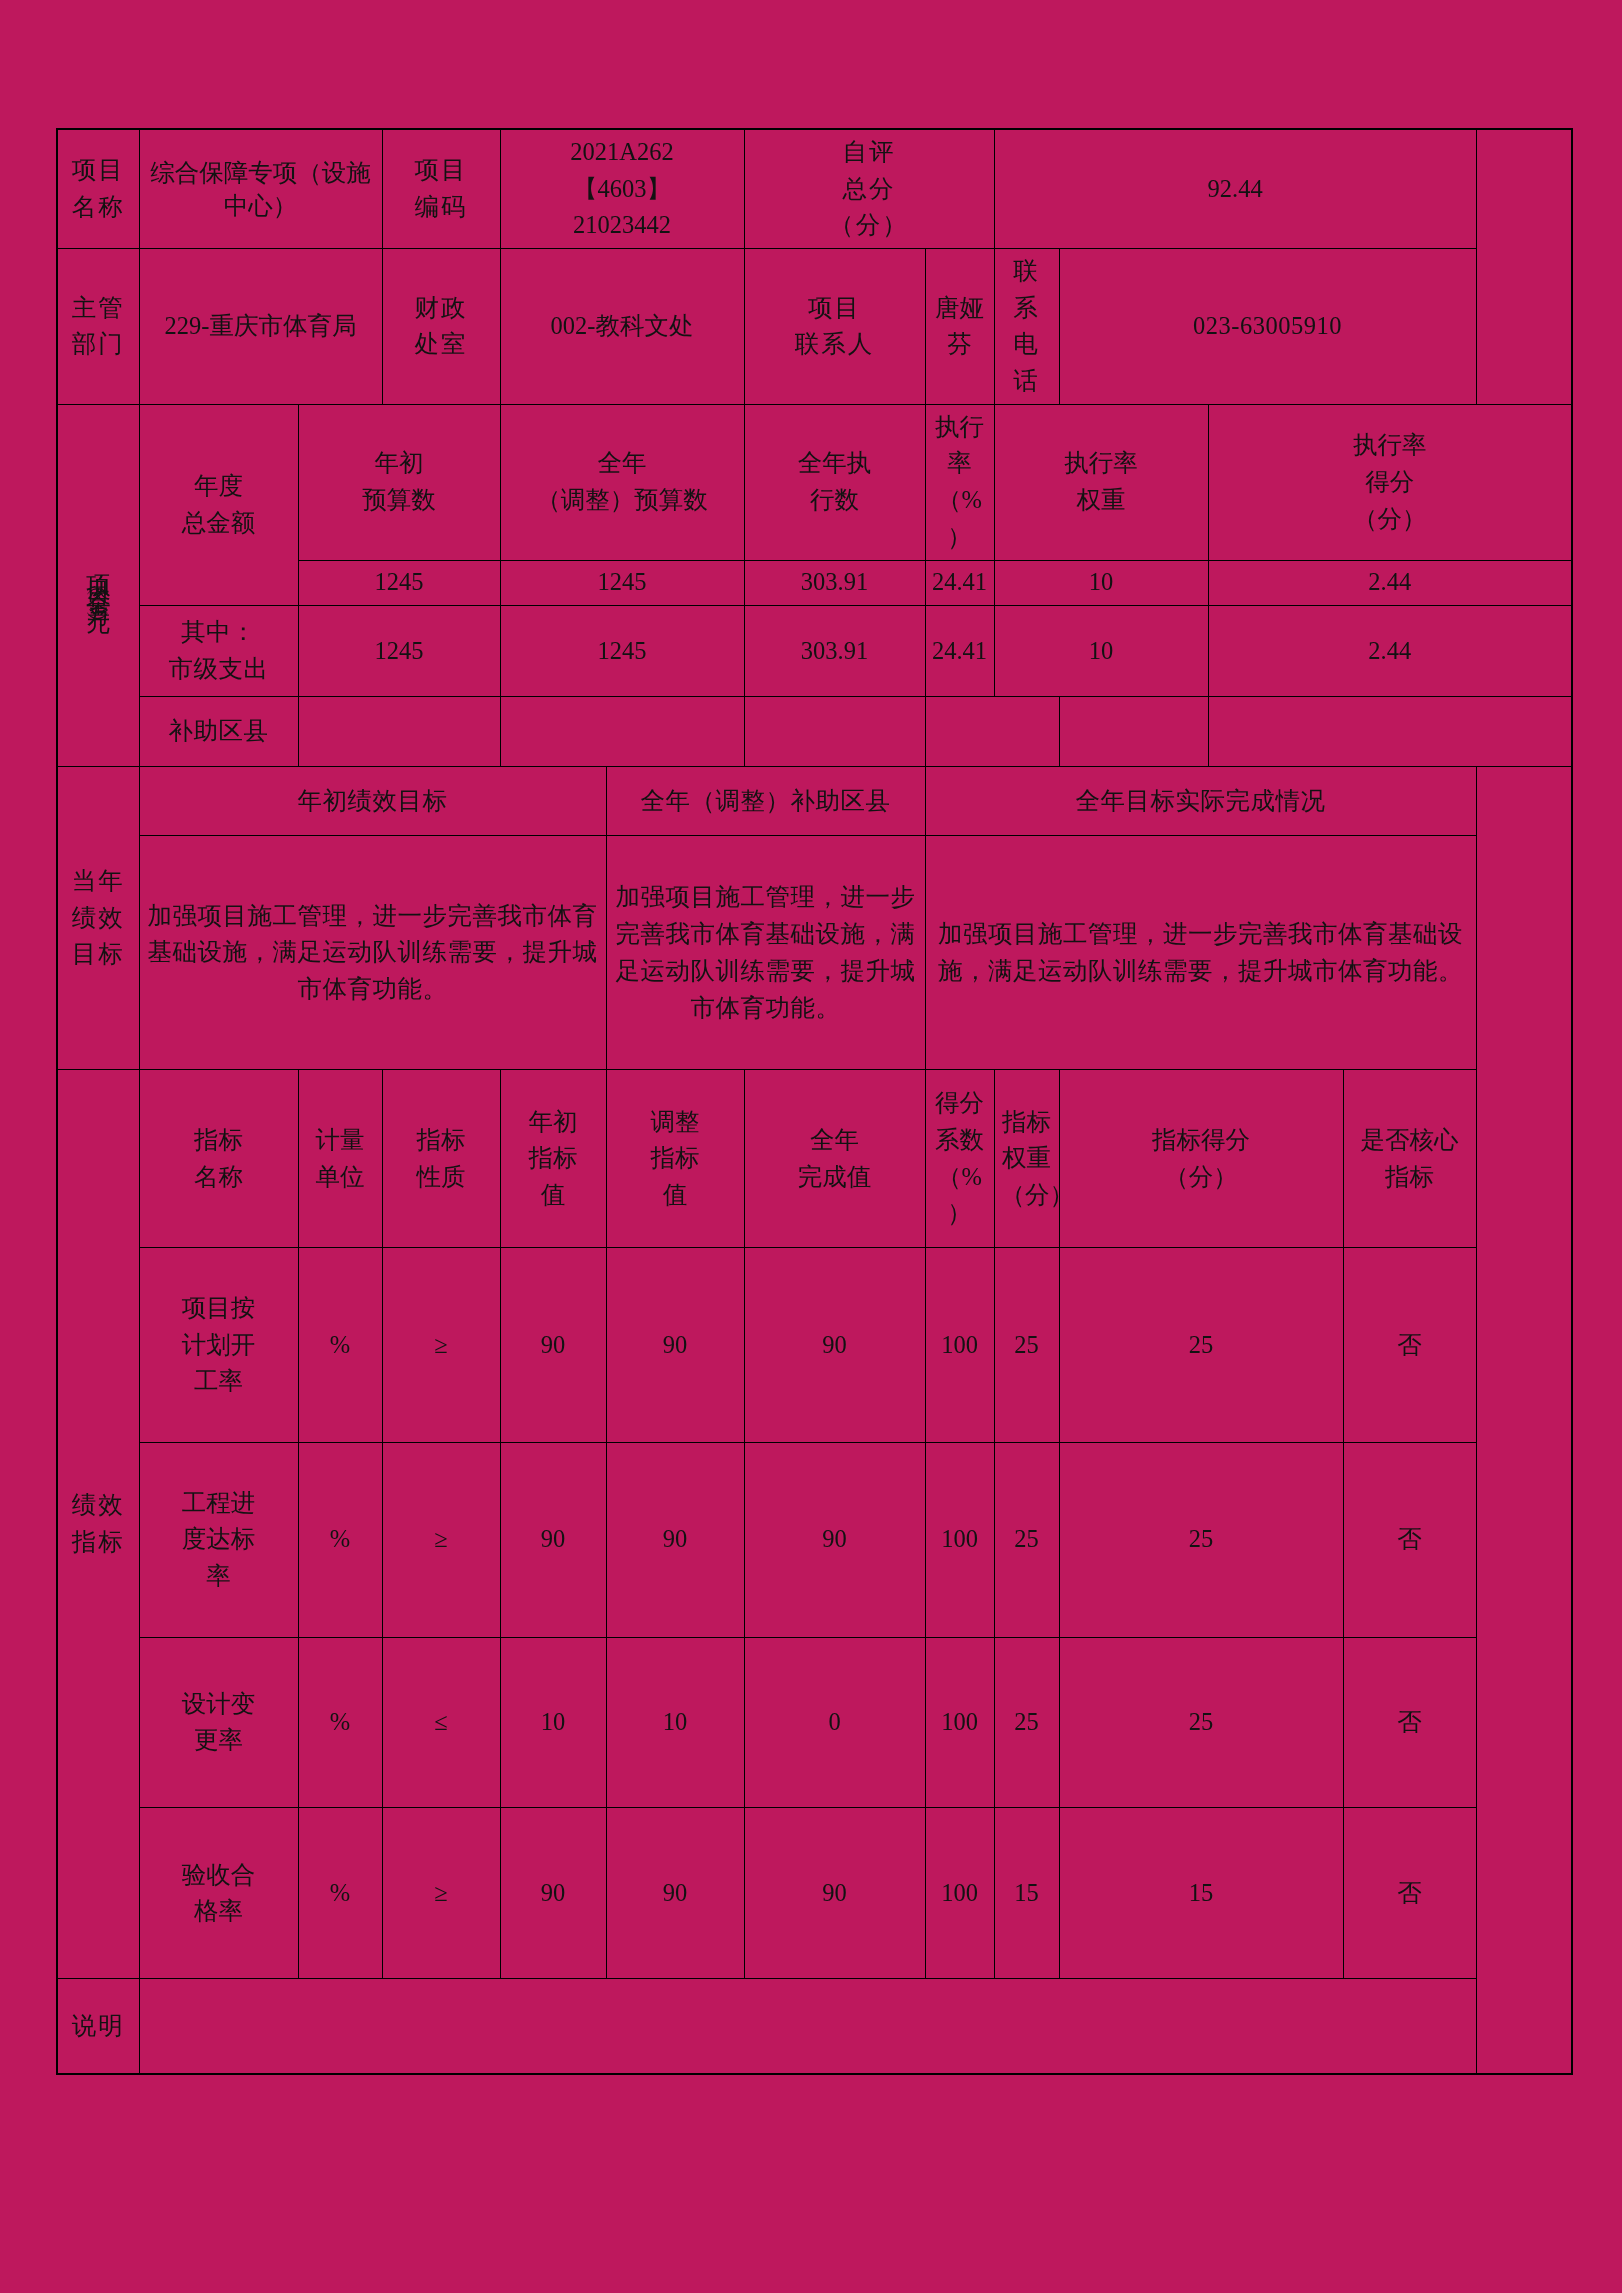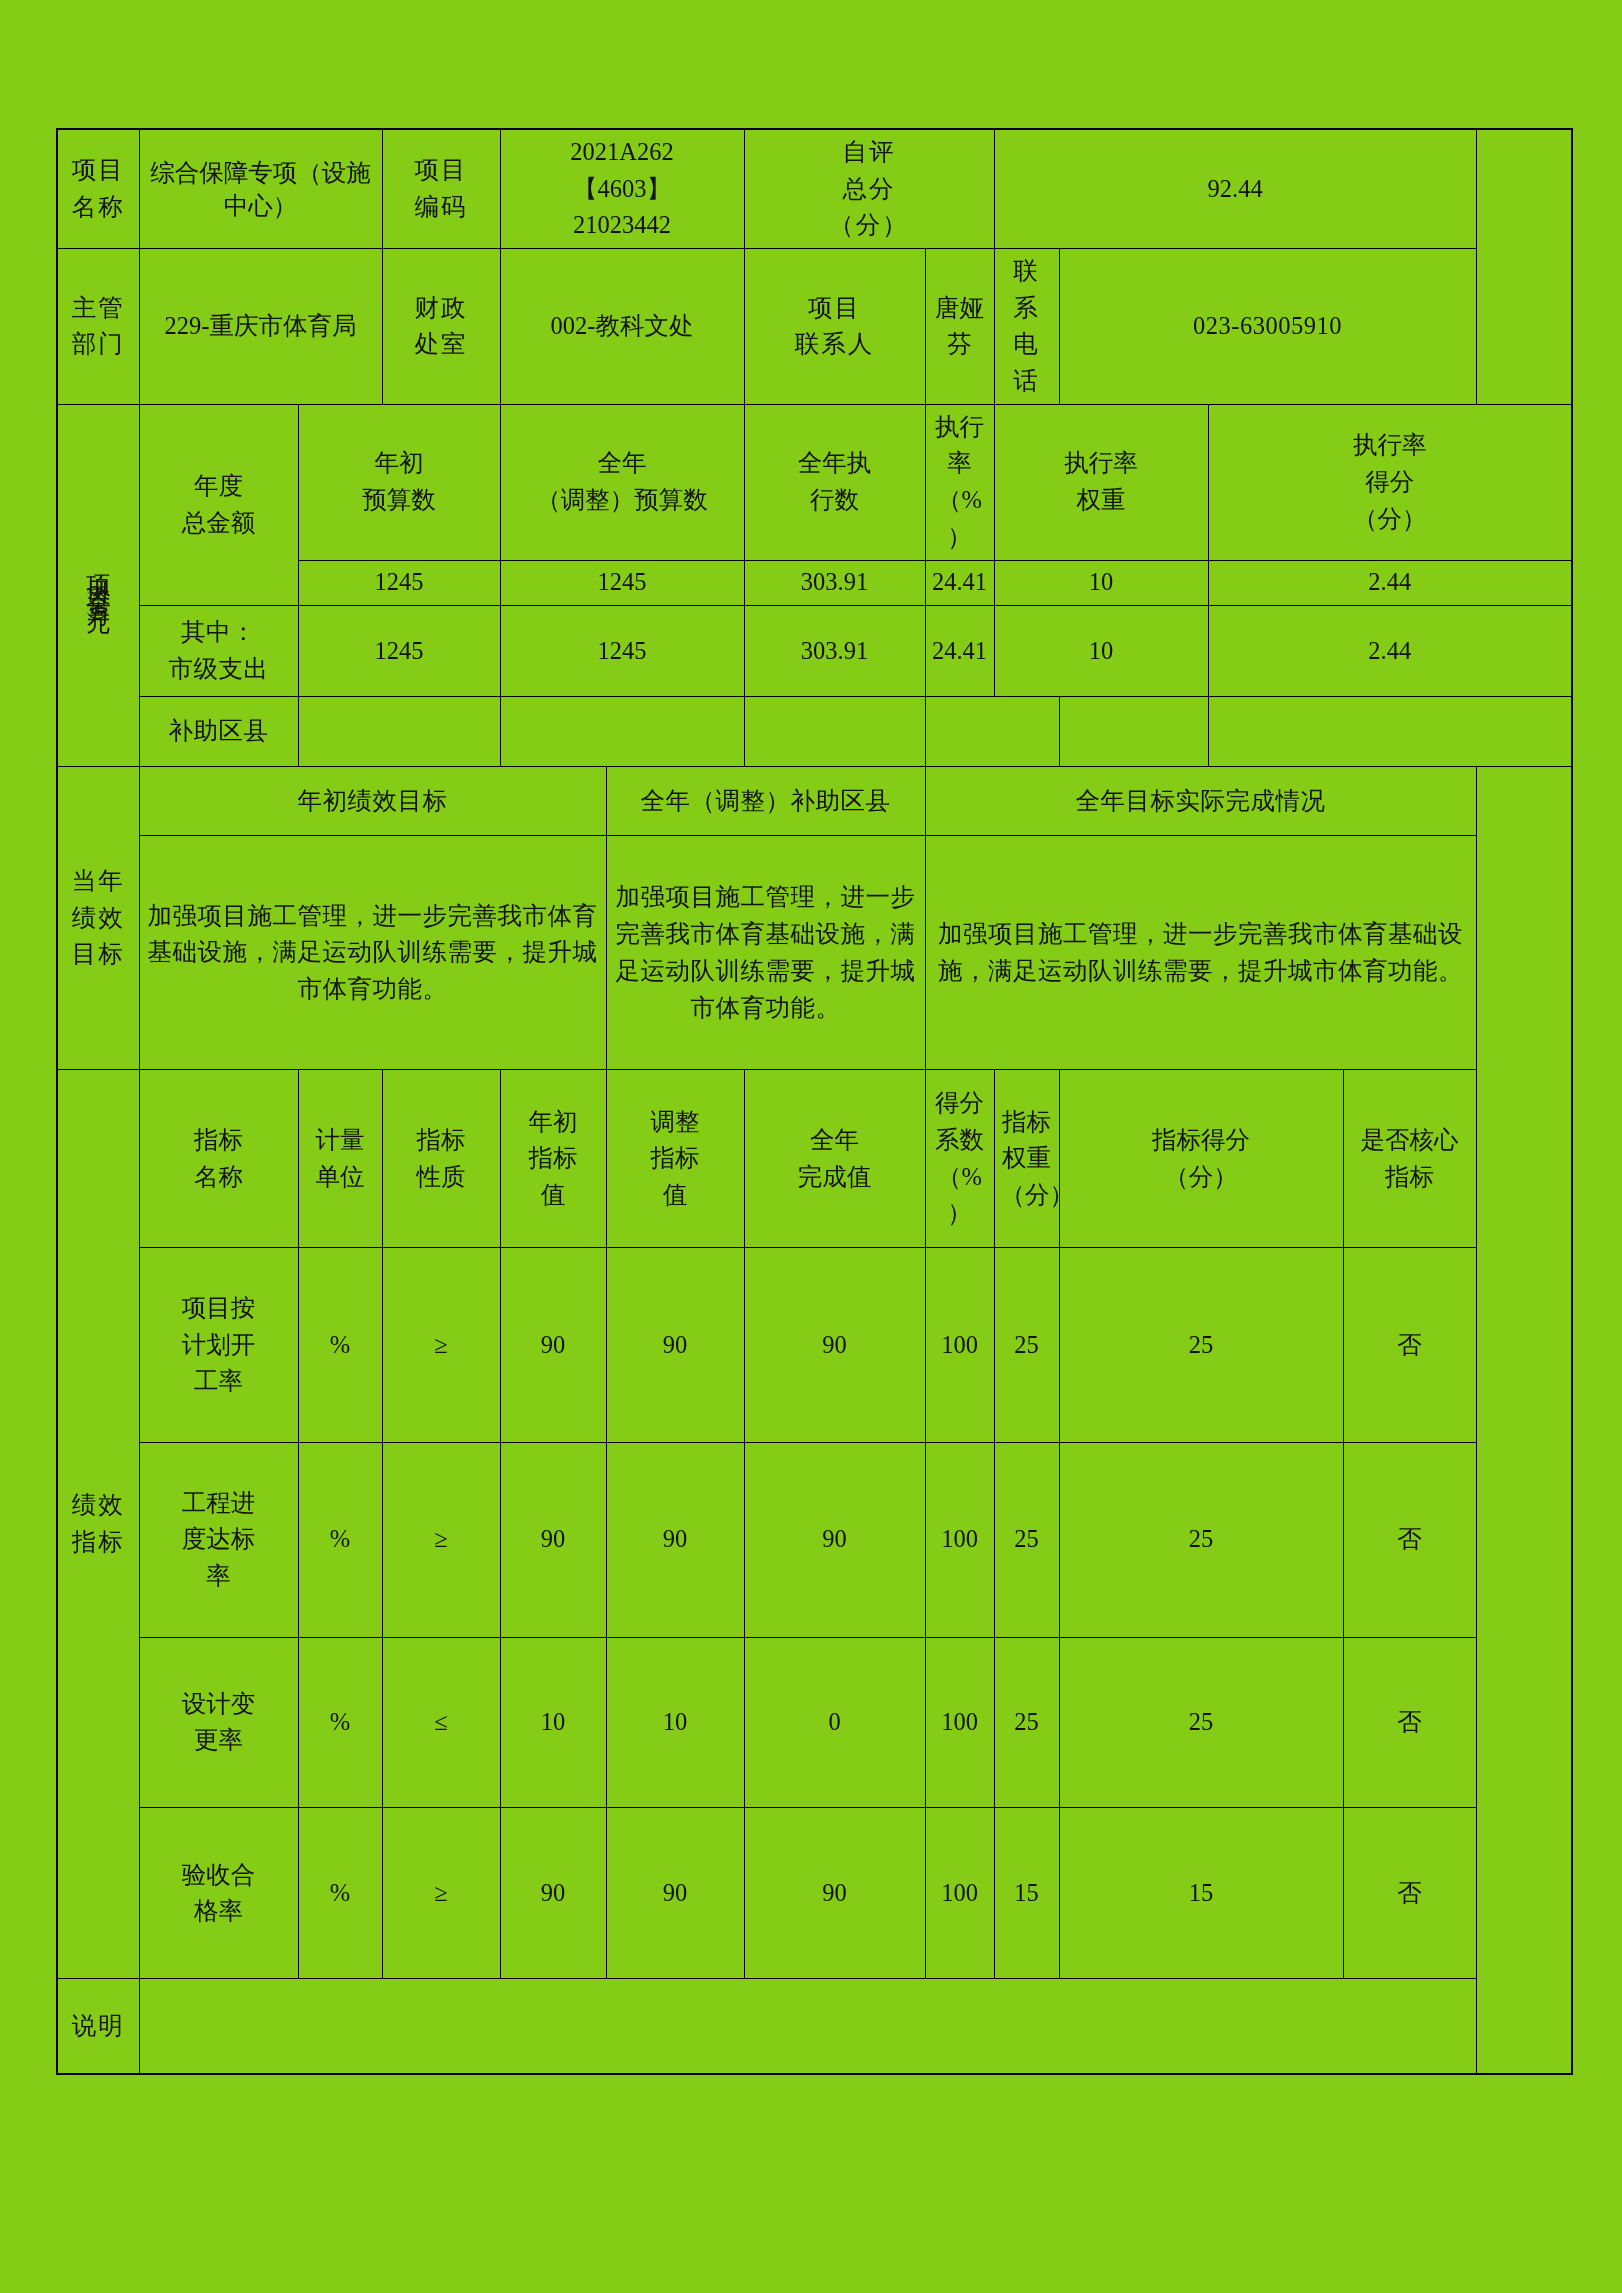--- a/index.html
+++ b/index.html
@@ -11,21 +11,21 @@
     width: 1622px;
     height: 2294px;
     font-family: "Liberation Serif", "DejaVu Serif", serif;
     color: #1a1a1a;
     overflow: hidden;
   }
   .page {
     position: relative;
     width: 1622px;
     height: 2294px;
-    background: #84cc16;
+    background: #be185d;
     box-sizing: border-box;
   }
   .sheet {
     position: absolute;
     left: 56px;
     top: 128px;
     width: 1517px;
   }
   table.main {
     width: 1517px;

